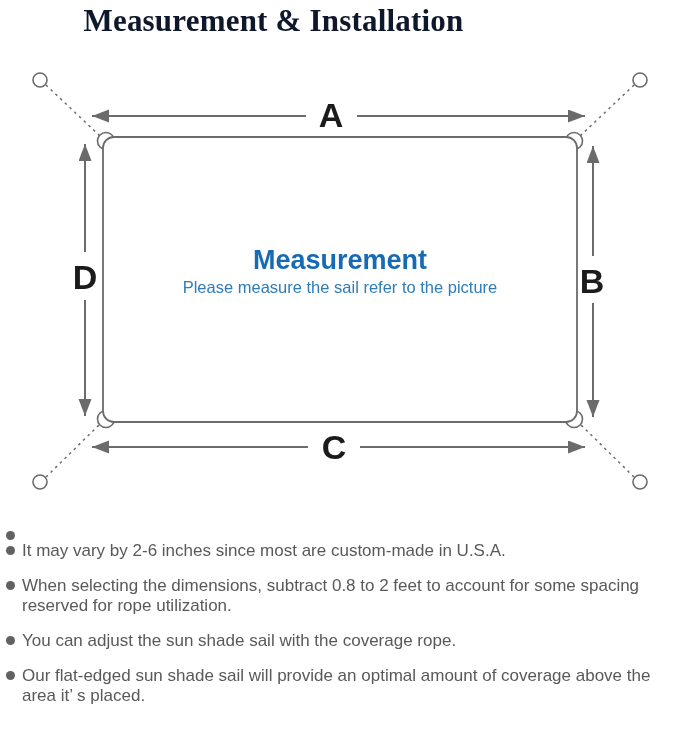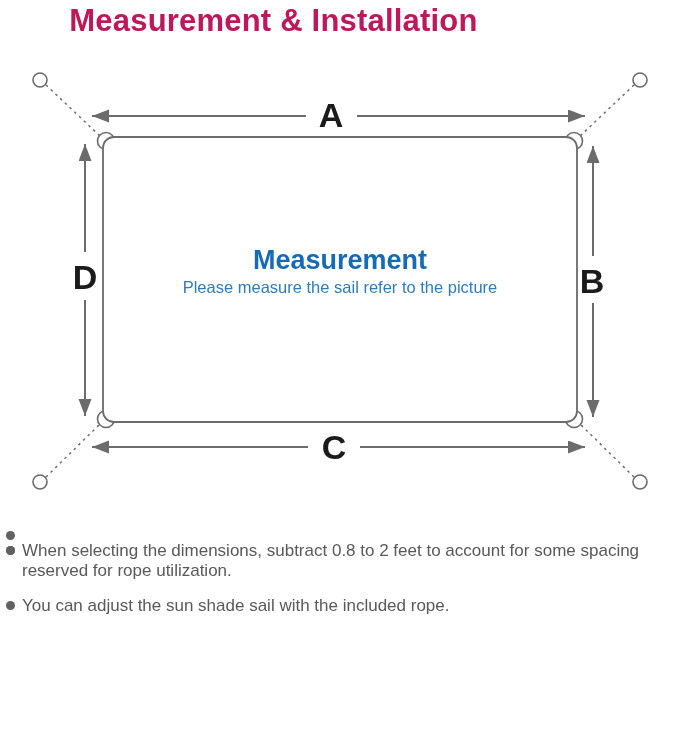--- a/index.html
+++ b/index.html
@@ -7,23 +7,24 @@
     width: 679px; height: 739px;
     background: #ffffff;
     position: relative;
     overflow: hidden;
     font-family: "Liberation Sans", sans-serif;
   }
   .page-title {
     position: absolute; top: 0; left: 0; width: 547px;
     text-align: center;
     font-size: 31px; font-weight: bold;
-    color: #be185d;
+    color: #0f172a;
     line-height: 42px;
     letter-spacing: 0.2px;
+    font-family: Liberation Serif, serif;
   }
   svg.diagram { position: absolute; top: 45px; left: 0; display: block; }
   .sail-line   { stroke: #6b6b6b; }
   .dim-label {
     font-family: "Liberation Sans", sans-serif;
     font-size: 34px; font-weight: bold; fill: #1b1b1b;
   }
   .center-title {
     font-family: "Liberation Sans", sans-serif;
     font-size: 27px; font-weight: bold; fill: #176ab4;
@@ -96,22 +97,27 @@
   <text class="center-title" x="340" y="224" text-anchor="middle">Measurement</text>
   <text class="center-sub" x="340" y="248" text-anchor="middle">Please measure the sail refer to the picture</text>
 </svg>
 
 <ul class="notes">
   <li>
     <span class="dot"></span>
   </li>
   <li>
     <span class="dot"></span>
+    <span>It may vary by 2-6 inches since most are custom-made in U.S.A.</span>
   </li>
   <li>
     <span class="dot"></span>
     <span>When selecting the dimensions, subtract 0.8 to 2 feet to account for some spacing reserved for rope utilization.</span>
   </li>
   <li>
     <span class="dot"></span>
-    <span>You can adjust the sun shade sail with the included rope.</span>
+    <span>You can adjust the sun shade sail with the coverage rope.</span>
+  </li>
+  <li>
+    <span class="dot"></span>
+    <span>Our flat-edged sun shade sail will provide an optimal amount of coverage above the area it’ s placed.</span>
   </li>
 </ul>
 
 </body></html>

